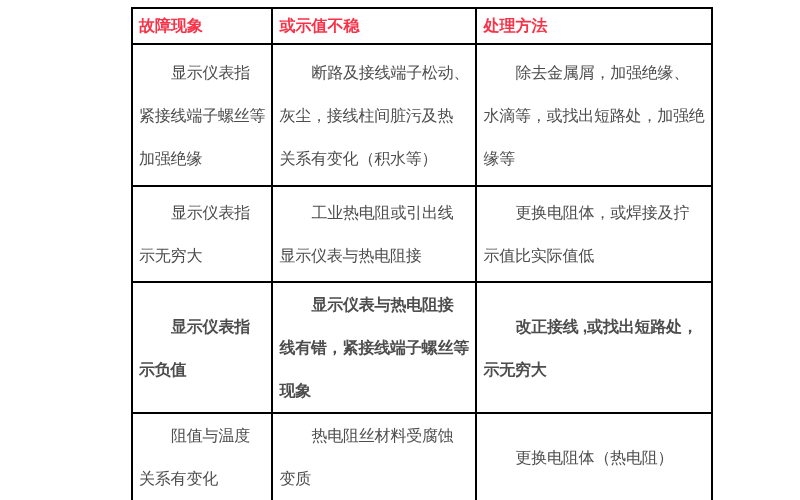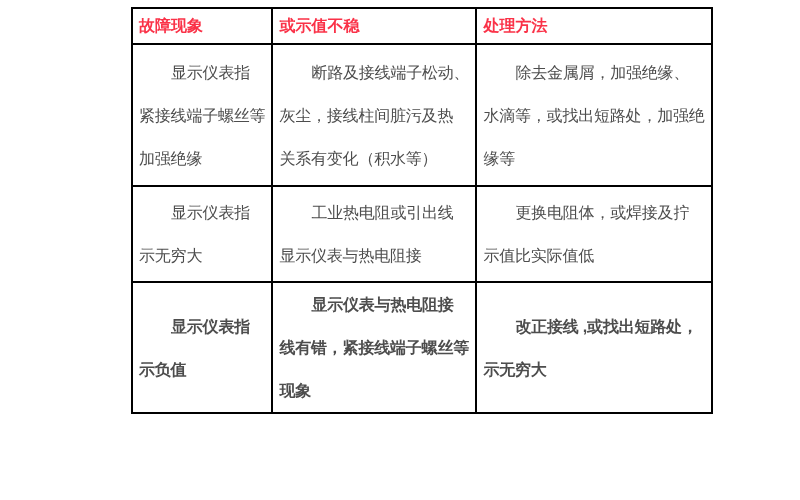--- a/index.html
+++ b/index.html
@@ -111,15 +111,28 @@
         <td>
           <div class="line">显示仪表与热电阻接</div>
           <div class="line">线有错，紧接线端子螺丝等</div>
           <div class="line">现象</div>
         </td>
         <td>
           <div class="line">改正接线 ,或找出短路处，</div>
           <div class="line">示无穷大</div>
         </td>
       </tr>
+      <tr class="r4">
+        <td>
+          <div class="line">阻值与温度</div>
+          <div class="line">关系有变化</div>
+        </td>
+        <td>
+          <div class="line">热电阻丝材料受腐蚀</div>
+          <div class="line">变质</div>
+        </td>
+        <td>
+          <div class="line">更换电阻体（热电阻）</div>
+        </td>
+      </tr>
     </tbody>
   </table>
 </div>
 
 </body></html>

